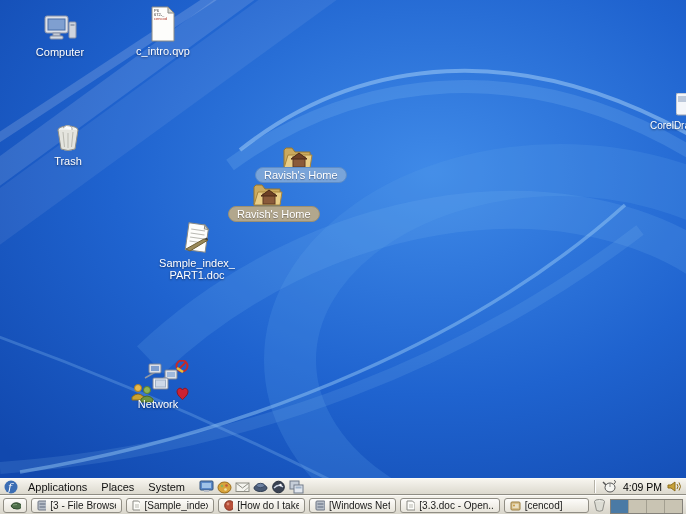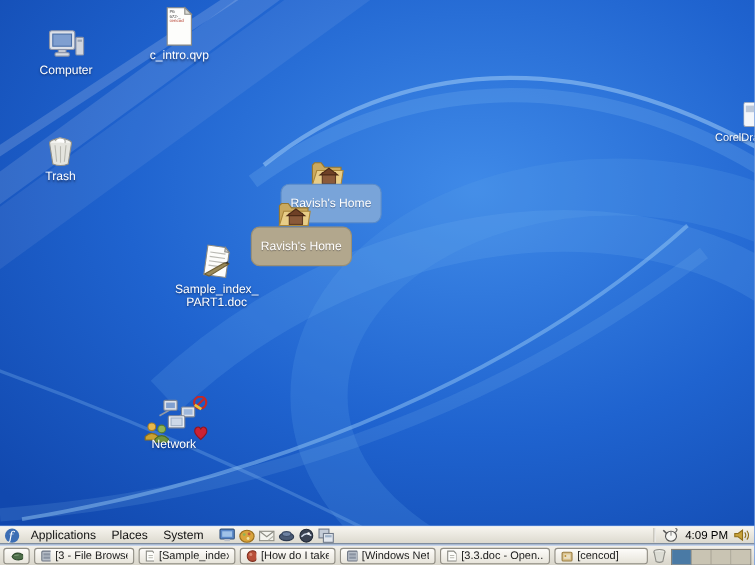--- a/index.html
+++ b/index.html
@@ -3,21 +3,21 @@
 <meta charset="utf-8">
 <style>
   html,body{margin:0;padding:0;}
   body{font-family:"Liberation Sans", sans-serif;}
   .screen{position:relative;width:686px;height:514px;overflow:hidden;background:#1a5dc8;}
   .desktop{position:absolute;left:0;top:0;width:686px;height:478px;overflow:hidden;}
   .wall{position:absolute;left:0;top:0;}
   .dicon{position:absolute;width:90px;display:flex;flex-direction:column;align-items:center;gap:3px;cursor:default;}
   .dlabel{font-size:11px;color:#fff;text-shadow:0 1px 2px rgba(0,0,20,.55);text-align:center;line-height:12px;white-space:nowrap;}
   .pill{position:absolute;font-size:11px;color:#fff;text-shadow:0 1px 1px rgba(0,0,20,.35);
-        padding:11px 8px;border-radius:8px;white-space:nowrap;}
+        padding:1px 8px;border-radius:8px;white-space:nowrap;}
   .pill.sel{background:#79a4d9;border:1px solid #5d8cc7;}
   .pill.drag{background:#b2a78d;border:1px solid #9a8f74;}
   
   .toppanel{position:absolute;left:0;top:478px;width:686px;height:17px;
      background:linear-gradient(#f7f5ef,#dcd9ce);border-top:1px solid #fbfaf7;border-bottom:1px solid #8f8d84;
      box-sizing:border-box;display:flex;align-items:center;font-size:11px;color:#111;}
   .menu{padding:12px 7px;height:100%;display:flex;align-items:center;}
   .launchers{display:flex;align-items:center;gap:2px;margin-left:6px;}
   .launch{width:16px;height:15px;display:flex;align-items:center;justify-content:center;}
   .tp-right{margin-left:auto;display:flex;align-items:center;gap:5px;padding-right:4px;}
@@ -57,21 +57,21 @@
       <path d="M-20,150 L300,-60" stroke="#ffffff" stroke-opacity="0.16" stroke-width="9" fill="none"></path>
       <ellipse cx="560" cy="360" rx="270" ry="190" fill="none" stroke="#5d9fe8" stroke-opacity="0.22" stroke-width="52"></ellipse>
       <path d="M240,150 C360,55 520,40 690,135" stroke="#aad4fa" stroke-opacity="0.5" stroke-width="4" fill="none"></path>
       <path d="M230,165 C360,70 530,55 695,155" stroke="#8cc2f4" stroke-opacity="0.2" stroke-width="13" fill="none"></path>
       <path d="M150,360 C320,200 560,170 700,260" stroke="#7ab8f2" stroke-opacity="0.16" stroke-width="38" fill="none"></path>
       <path d="M20,472 C260,432 480,335 625,205" stroke="#9fd0f8" stroke-opacity="0.45" stroke-width="3.5" fill="none"></path>
       <path d="M0,468 C250,450 470,360 640,230" stroke="#8cc2f4" stroke-opacity="0.15" stroke-width="12" fill="none"></path>
       <path d="M-20,330 C120,380 230,430 330,480" stroke="#8cc2f4" stroke-opacity="0.28" stroke-width="3" fill="none"></path>
     </svg>
 
-    <div class="dicon" style="left:15px;top:25px;">
+    <div class="dicon" style="left:15px;top:13px;">
       <svg width="36" height="30">
         <rect x="3" y="3" width="23" height="17" rx="2" fill="#dde1e9" stroke="#8a93a8"></rect>
         <rect x="6" y="6" width="17" height="11" fill="#7f9fd0" stroke="#4a6fa8"></rect>
         <rect x="11" y="20" width="7" height="3" fill="#c2c8d4" stroke="#8a93a8"></rect>
         <rect x="8" y="23" width="13" height="3" rx="1" fill="#d5dae2" stroke="#8a93a8"></rect>
         <rect x="27" y="9" width="7" height="16" rx="1" fill="#cfd4de" stroke="#8a93a8"></rect>
         <rect x="28.5" y="11" width="4" height="2" fill="#9aa3b4"></rect>
       </svg>
       <div class="dlabel">Computer</div>
     </div>
@@ -85,21 +85,21 @@
             <div style="color:#333;">P6</div>
             <div style="color:#333;">672-_</div>
             <div style="color:#b03020;">cencod</div>
           </div>
         </foreignObject>
       </svg>
       <div class="dlabel">c_intro.qvp</div>
     </div>
 
 
-    <div class="dicon" style="left:10px;top:122px;">
+    <div class="dicon" style="left:23px;top:122px;">
       <svg width="28" height="30">
         <ellipse cx="14" cy="8" rx="10" ry="4" fill="#f2f2ee" stroke="#8f8f89"></ellipse>
         <path d="M4,8 L7,27 Q14,30 21,27 L24,8" fill="#e4e4de" stroke="#8f8f89"></path>
         <path d="M9,6 Q12,2 16,4 Q19,5 18,8" fill="#ffffff" stroke="#a7a7a0"></path>
         <path d="M9,10 L10.5,25 M14,11 L14,26 M19,10 L17.5,25" stroke="#b9b9b1" fill="none"></path>
       </svg>
       <div class="dlabel">Trash</div>
     </div>
 
 

